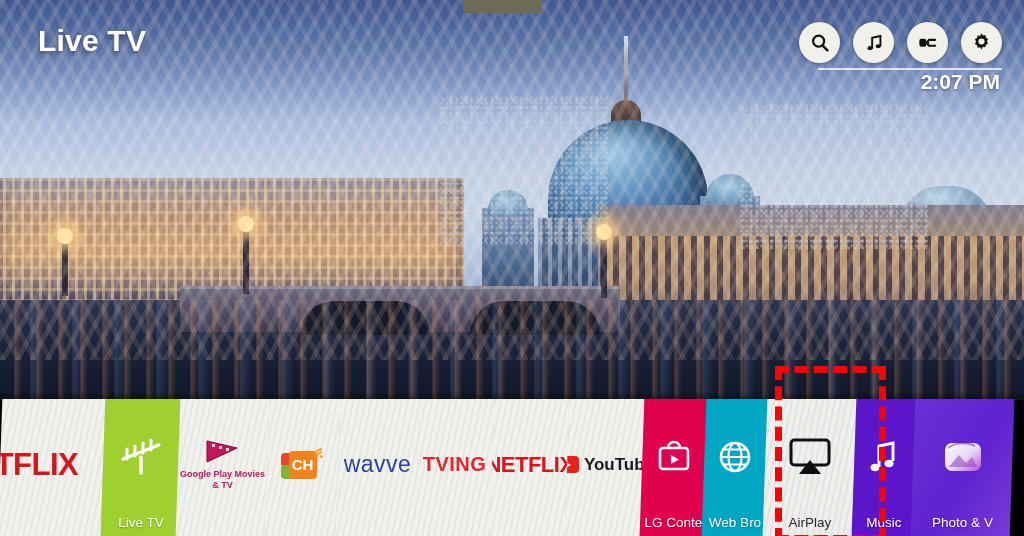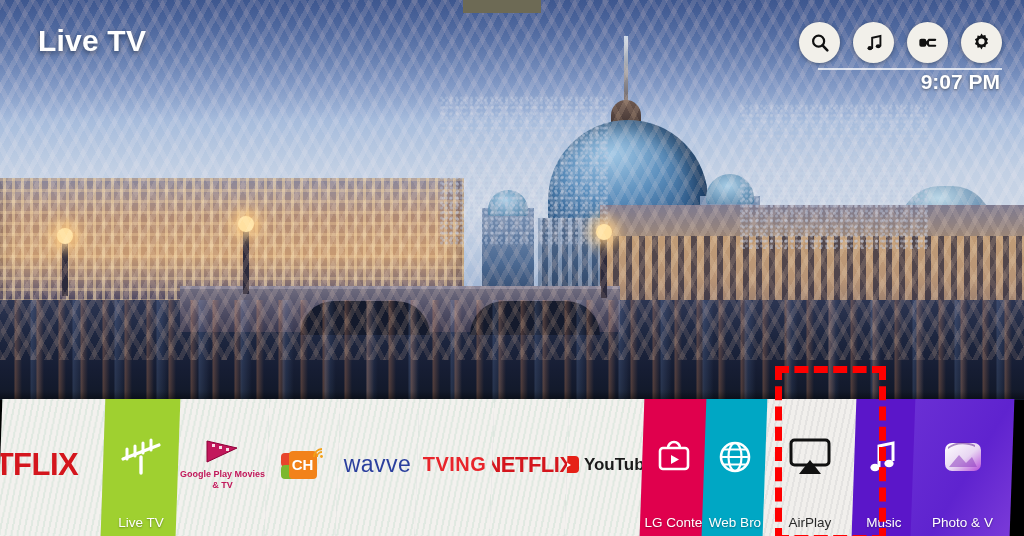--- a/index.html
+++ b/index.html
@@ -325,21 +325,21 @@
       </svg>
     </div>
     <div class="ticon">
       <svg width="23" height="23" viewBox="0 0 24 24">
         <path fill="#111" d="M12 2.6l1.5 2.2 2.6-.5.5 2.6 2.3 1.4-1.3 2.3 1.3 2.3-2.3 1.4-.5 2.6-2.6-.5L12 19.2l-1.5-2.2-2.6.5-.5-2.6-2.3-1.4L6.4 11 5.1 8.7l2.3-1.4.5-2.6 2.6.5z"></path>
         <circle cx="12" cy="11" r="3.2" fill="#f2f0ea"></circle>
       </svg>
     </div>
   </div>
   <div id="top-rule"></div>
-  <div id="clock">9:07 PM</div>
+  <div id="clock">2:07 PM</div>
 
   <div id="bar-shadow"></div>
 
   <div id="launcher">
 
     <div class="tile white" style="width:104px;">
       <div class="inner">
         <div class="tile-art">
           <span class="logo-netflix" style="margin-left:-30px;">TFLIX</span>
         </div>

